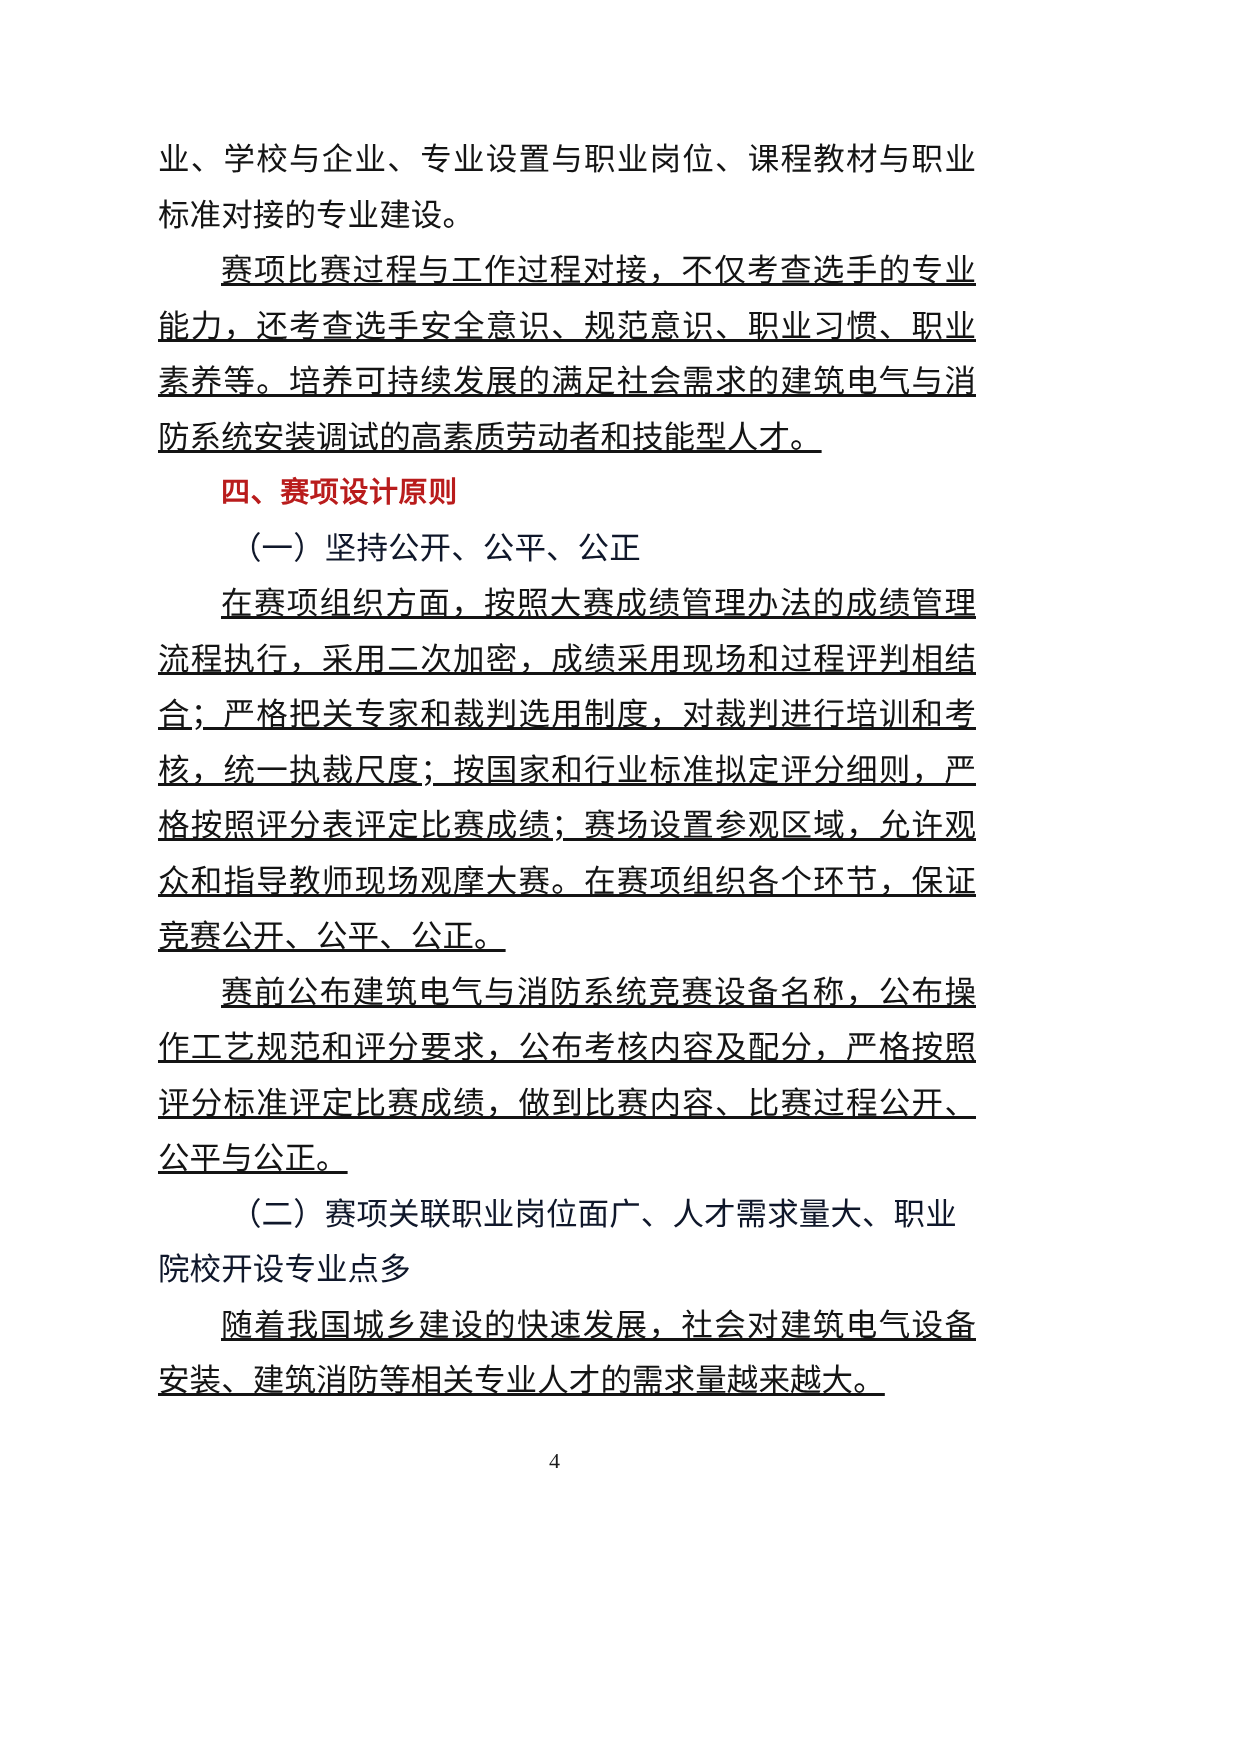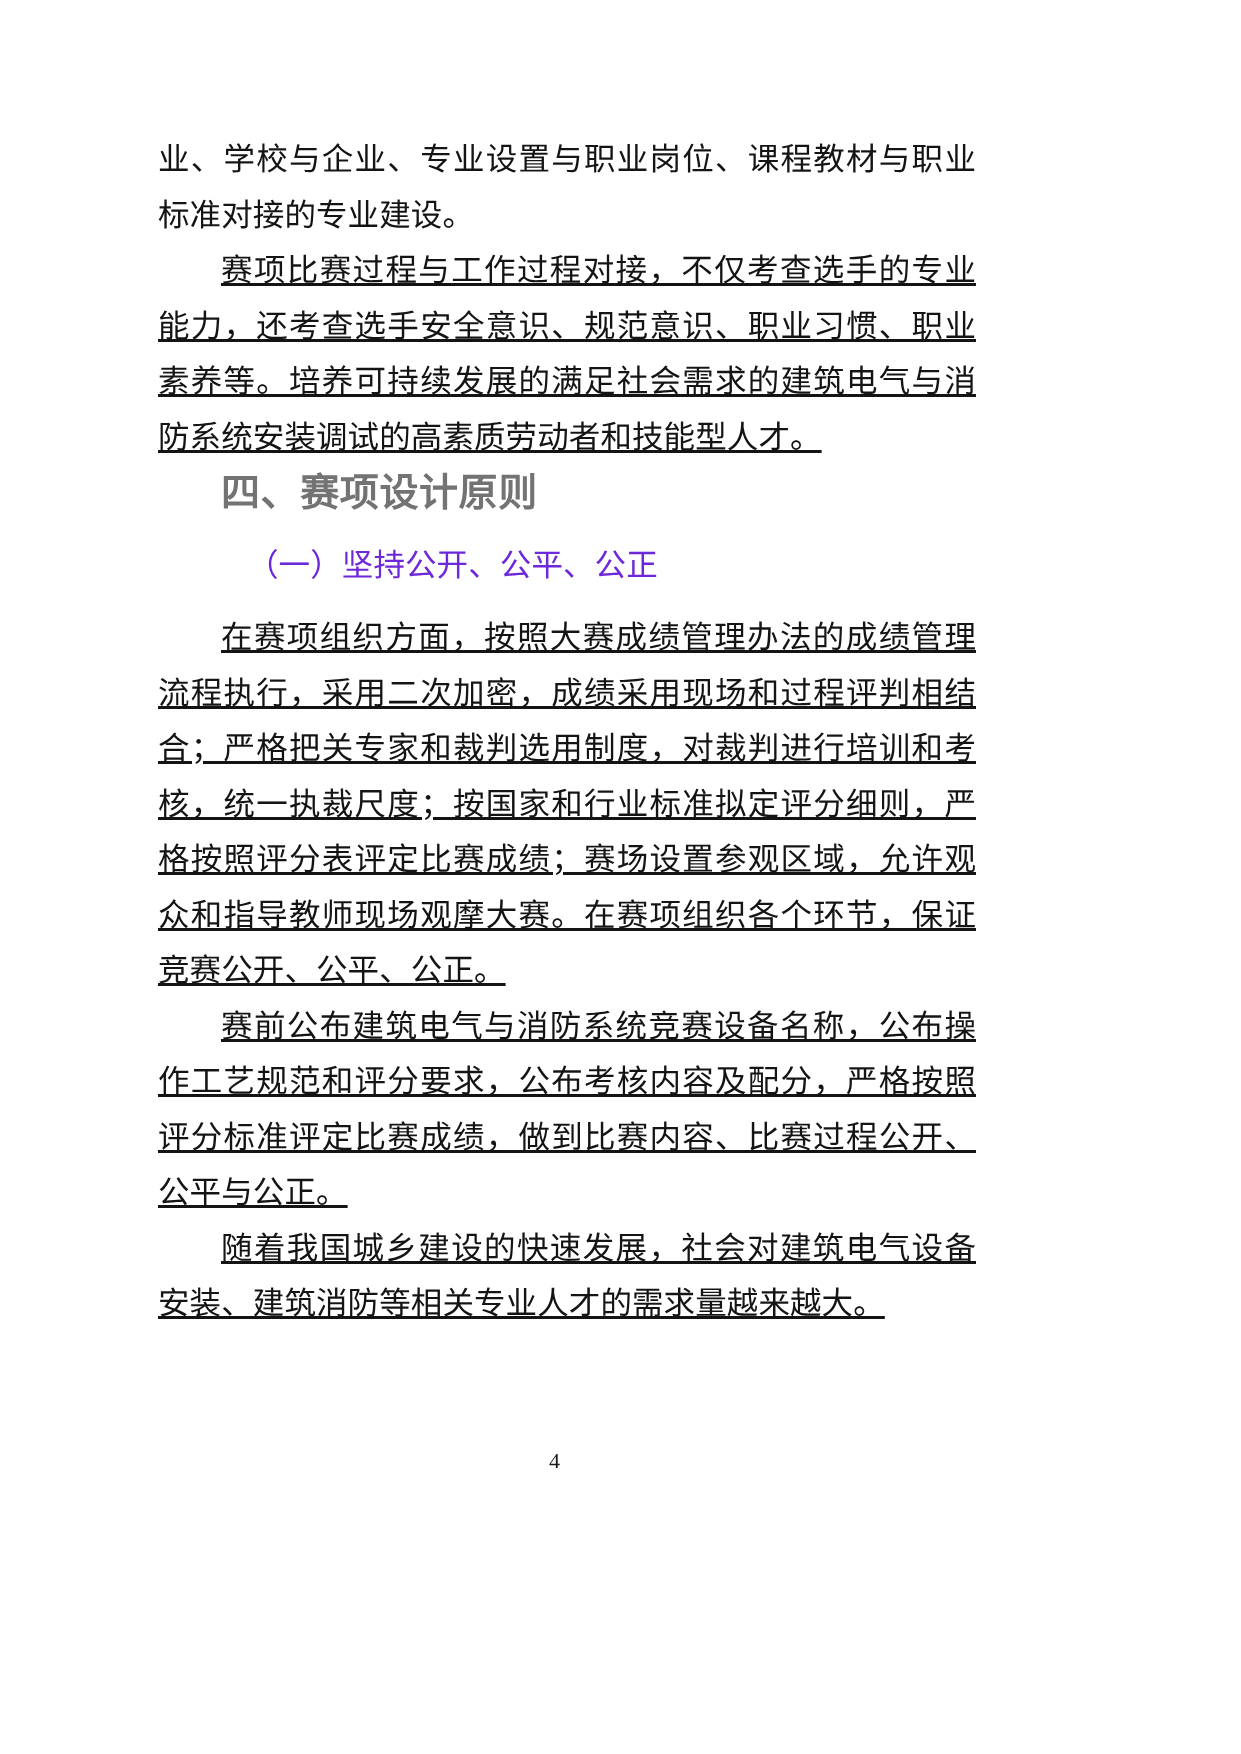--- a/index.html
+++ b/index.html
@@ -40,34 +40,34 @@
   
   .para.no-indent {
     text-indent: 0;
   }
   .para.indent {
     text-indent: 63px;
     text-decoration: underline;
   }
   .heading {
     margin: 0;
-    font-size: 39px;
+    font-size: 29px;
     line-height: 55.5px;
     font-weight: bold;
     text-indent: 63px;
     letter-spacing: 0.6px;
-    color: #737373;
+    color: #b91c1c;
   }
   .subheading {
-    margin: 17px;
+    margin: 0;
     font-size: 31.5px;
     line-height: 55.5px;
     text-indent: 72px;
     letter-spacing: 0.1px;
-    color: #6d28d9;
+    color: #0f172a;
   }
   .page-number {
     position: absolute;
     left: 0;
     right: 0;
     top: 1448px;
     text-align: center;
     font-size: 22px;
     line-height: 26px;
     font-family: "Liberation Serif", "DejaVu Serif", serif;
@@ -86,20 +86,21 @@
     <p class="para indent">赛项比赛过程与工作过程对接，不仅考查选手的专业能力，还考查选手安全意识、规范意识、职业习惯、职业素养等。培养可持续发展的满足社会需求的建筑电气与消防系统安装调试的高素质劳动者和技能型人才。</p>
 
     <h2 class="heading">四、赛项设计原则</h2>
 
     <p class="subheading">（一）坚持公开、公平、公正</p>
 
     <p class="para indent">在赛项组织方面，按照大赛成绩管理办法的成绩管理流程执行，采用二次加密，成绩采用现场和过程评判相结合；严格把关专家和裁判选用制度，对裁判进行培训和考核，统一执裁尺度；按国家和行业标准拟定评分细则，严格按照评分表评定比赛成绩；赛场设置参观区域，允许观众和指导教师现场观摩大赛。在赛项组织各个环节，保证竞赛公开、公平、公正。</p>
 
     <p class="para indent">赛前公布建筑电气与消防系统竞赛设备名称，公布操作工艺规范和评分要求，公布考核内容及配分，严格按照评分标准评定比赛成绩，做到比赛内容、比赛过程公开、公平与公正。</p>
 
+    <p class="subheading">（二）赛项关联职业岗位面广、人才需求量大、职业院校开设专业点多</p>
 
     <p class="para indent">随着我国城乡建设的快速发展，社会对建筑电气设备安装、建筑消防等相关专业人才的需求量越来越大。</p>
 
 
   </div>
 
   <div class="page-number">4</div>
 
 </div>
 

